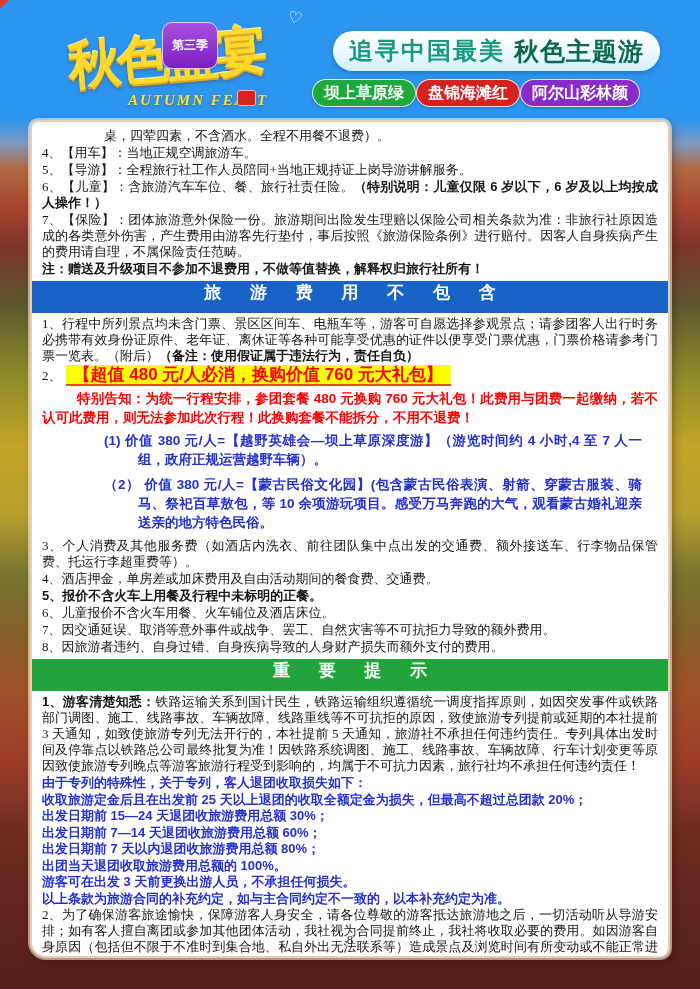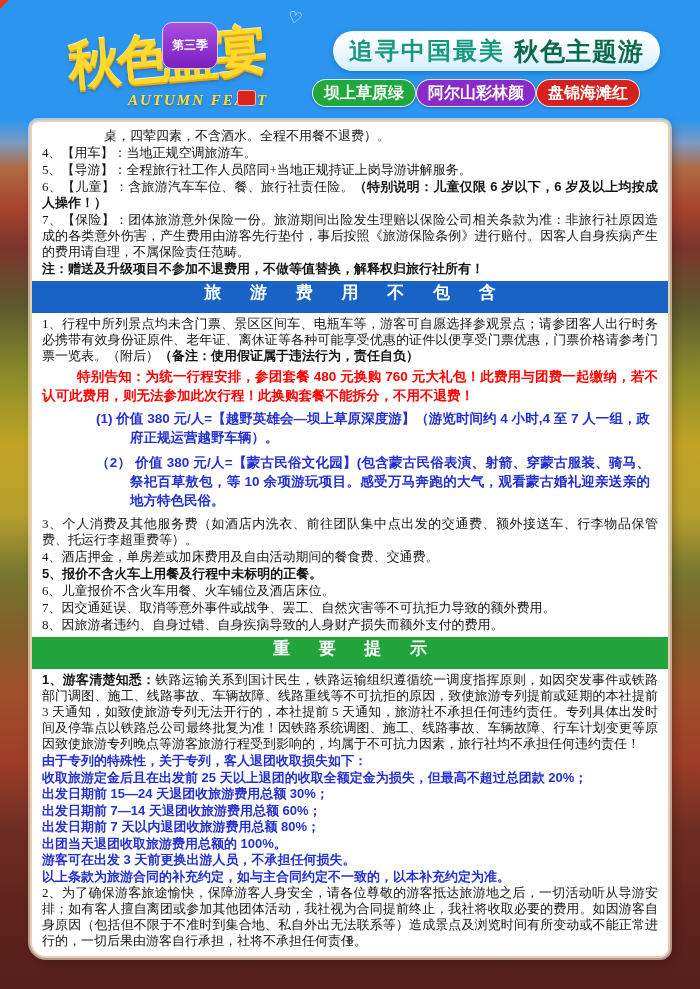--- a/index.html
+++ b/index.html
@@ -80,21 +80,21 @@
   .banner-blue{background:#1a63c6;}
   .banner-green{background:#21a43c;}
   .hl-row{margin:6px 0 5px;}
   .hl{display:inline-block;font-family:"Liberation Sans",sans-serif;font-weight:bold;
     font-size:17px;color:#ff0000;background:#ffff00;padding:2px 8px 1px;
     border-bottom:2px solid #e8491d;margin-left:4px;}
   .red-note{color:#ff0000;font-family:"Liberation Sans",sans-serif;font-weight:bold;
     font-size:13.5px;line-height:19px;text-indent:2.6em;margin:3px 0 4px !important;}
   .pkg{color:#2430cf;font-family:"Liberation Sans",sans-serif;font-weight:bold;
     font-size:13.5px;line-height:19px;padding-left:80px;text-indent:-34px;
-    margin:4px 8px 6px !important;}
+    margin:4px 16px 6px !important;}
   .blue-line{color:#2430cf;font-family:"Liberation Sans",sans-serif;font-weight:bold;
     font-size:13px;line-height:16.5px;margin:0 !important;}
   .pagenum{position:absolute;left:0;right:0;bottom:8px;text-align:center;
     font-size:13px;color:#222;}
 </style>
 </head>
 <body>
 
 <div class="bg"></div>
 <div class="corner"></div>
@@ -106,22 +106,22 @@
     <div class="logo-title">秋色盛宴</div>
     <div class="logo-sub">AUTUMN FEAST</div>
     <span class="seal"></span>
   </div>
   <div class="tagline-pill">
     <span class="tag-light">追寻中国最美</span>
     <span class="tag-strong">秋色主题游</span>
   </div>
   <div class="badges">
     <span class="badge badge-green">坝上草原绿</span>
+    <span class="badge badge-red">盘锦海滩红</span>
     <span class="badge badge-purple">阿尔山彩林颜</span>
-    <span class="badge badge-red">盘锦海滩红</span>
   </div>
 </div>
 
 <div class="panel">
 
   <p class="indented">桌，四荤四素，不含酒水。全程不用餐不退费）。</p>
 
   <p><span>4、</span><span>【用车】：</span><span>当地正规空调旅游车。</span></p>
 
   <p><span>5、</span><span>【导游】：</span><span>全程旅行社工作人员陪同+当地正规持证上岗导游讲解服务。</span></p>
@@ -129,20 +129,21 @@
   <p><span>6、</span><span>【儿童】：</span><span>含旅游汽车车位、餐、旅行社责任险。</span><span class="hei">（特别说明：儿童仅限 6 岁以下，6 岁及以上均按成人操作！）</span></p>
 
   <p><span>7、</span><span>【保险】：</span><span>团体旅游意外保险一份。旅游期间出险发生理赔以保险公司相关条款为准：非旅行社原因造成的各类意外伤害，产生费用由游客先行垫付，事后按照《旅游保险条例》进行赔付。因客人自身疾病产生的费用请自理，不属保险责任范畴。</span></p>
 
   <p class="hei">注：赠送及升级项目不参加不退费用，不做等值替换，解释权归旅行社所有！</p>
 
   <div class="banner banner-blue">旅 游 费 用 不 包 含</div>
 
   <p><span>1、行程中所列景点均未含门票、景区区间车、电瓶车等，游客可自愿选择参观景点；请参团客人出行时务必携带有效身份证原件、老年证、离休证等各种可能享受优惠的证件以便享受门票优惠，门票价格请参考门票一览表。（附后）</span><span class="hei">（备注：使用假证属于违法行为，责任自负）</span></p>
 
+  <p class="hl-row"><span>2、</span><span class="hl">【超值 480 元/人必消，换购价值 760 元大礼包】</span></p>
 
   <p class="red-note">特别告知：为统一行程安排，参团套餐 480 元换购 760 元大礼包！此费用与团费一起缴纳，若不认可此费用，则无法参加此次行程！此换购套餐不能拆分，不用不退费！</p>
 
   <p class="pkg">(1) 价值 380 元/人=【越野英雄会—坝上草原深度游】（游览时间约 4 小时,4 至 7 人一组，政府正规运营越野车辆）。</p>
   <p class="pkg">（2） 价值 380 元/人=【蒙古民俗文化园】(包含蒙古民俗表演、射箭、穿蒙古服装、骑马、祭祀百草敖包，等 10 余项游玩项目。感受万马奔跑的大气，观看蒙古婚礼迎亲送亲的地方特色民俗。</p>
 
   <p>3、个人消费及其他服务费（如酒店内洗衣、前往团队集中点出发的交通费、额外接送车、行李物品保管费、托运行李超重费等）。</p>
   <p>4、酒店押金，单房差或加床费用及自由活动期间的餐食费、交通费。</p>
   <p class="hei">5、报价不含火车上用餐及行程中未标明的正餐。</p>
   <p>6、儿童报价不含火车用餐、火车铺位及酒店床位。</p>

